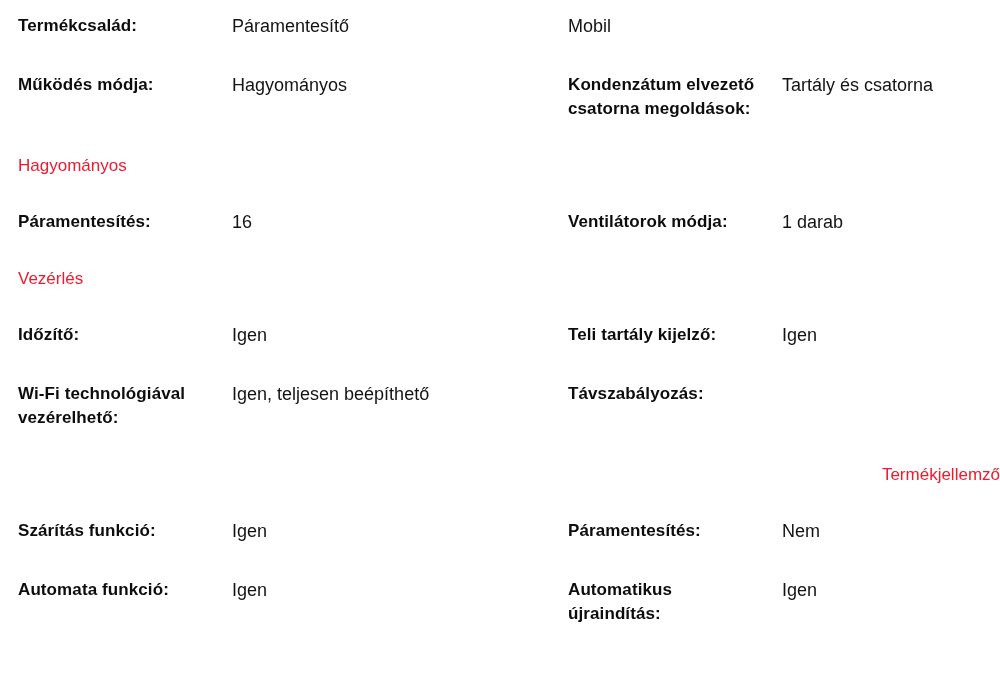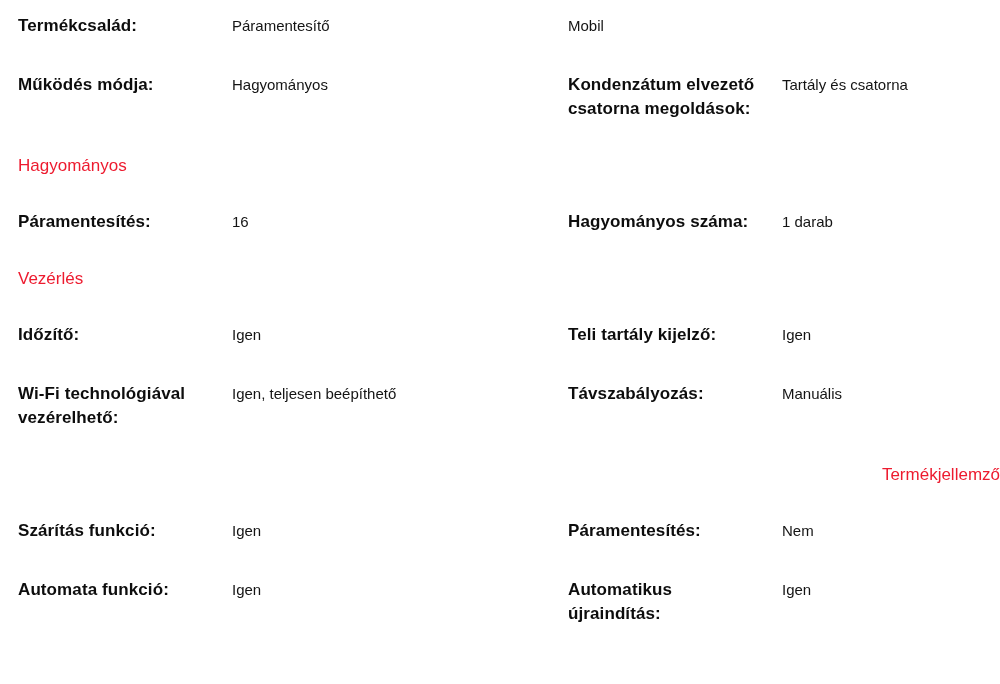--- a/index.html
+++ b/index.html
@@ -24,21 +24,21 @@
   .spec-label {
     font-weight: 700;
     font-size: 17px;
     line-height: 24px;
     letter-spacing: 0.1px;
     padding-right: 24px;
     color: #0d0d0d;
   }
   .spec-value {
     font-weight: 400;
-    font-size: 15px;
+    font-size: 18px;
     line-height: 24px;
     padding-right: 14px;
     color: #141414;
   }
   .section-header {
     font-weight: 400;
     font-size: 17px;
     line-height: 20px;
     margin: 8px 0 34px 0;
   }
@@ -57,36 +57,35 @@
     <div class="spec-label">Működés módja:</div>
     <div class="spec-value">Hagyományos</div>
     <div class="spec-label">Kondenzátum elvezető csatorna megoldások:</div>
     <div class="spec-value">Tartály és csatorna</div>
   </div>
 
   <div class="section-header" style="color: rgb(237, 27, 47);">Hagyományos</div>
   <div class="spec-row">
     <div class="spec-label">Páramentesítés:</div>
     <div class="spec-value">16</div>
-    <div class="spec-label">Hagyományos száma:</div>
+    <div class="spec-label">Ventilátorok módja:</div>
     <div class="spec-value">1 darab</div>
   </div>
 
   <div class="section-header" style="color: rgb(237, 27, 47);">Vezérlés</div>
   <div class="spec-row">
     <div class="spec-label">Időzítő:</div>
     <div class="spec-value">Igen</div>
     <div class="spec-label">Teli tartály kijelző:</div>
     <div class="spec-value">Igen</div>
   </div>
   <div class="spec-row">
     <div class="spec-label">Wi-Fi technológiával vezérelhető:</div>
     <div class="spec-value">Igen, teljesen beépíthető</div>
     <div class="spec-label">Távszabályozás:</div>
-    <div class="spec-value">Manuális</div>
   </div>
 
   <div class="section-header" style="color: rgb(237, 27, 47); text-align: right;">Termékjellemző</div>
   <div class="spec-row">
     <div class="spec-label">Szárítás funkció:</div>
     <div class="spec-value">Igen</div>
     <div class="spec-label">Páramentesítés:</div>
     <div class="spec-value">Nem</div>
   </div>
   <div class="spec-row">

